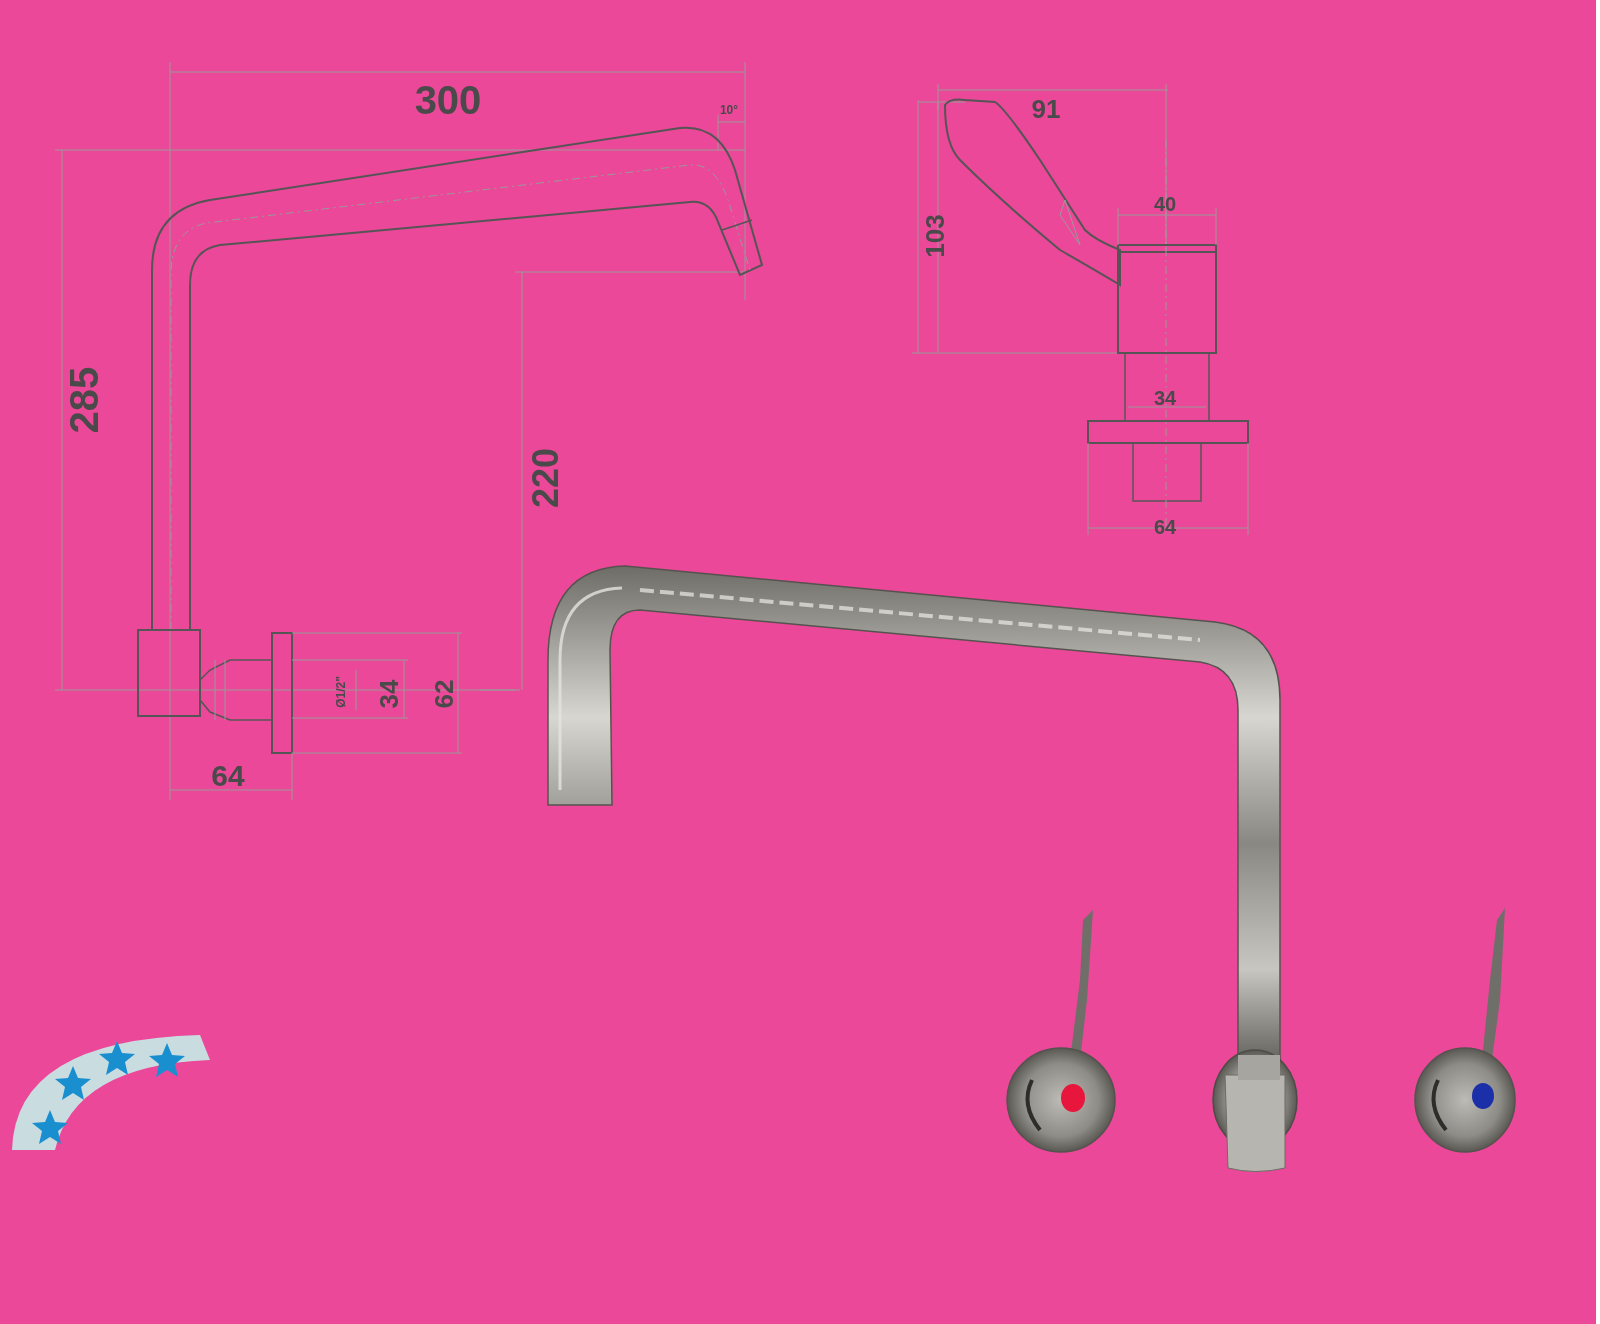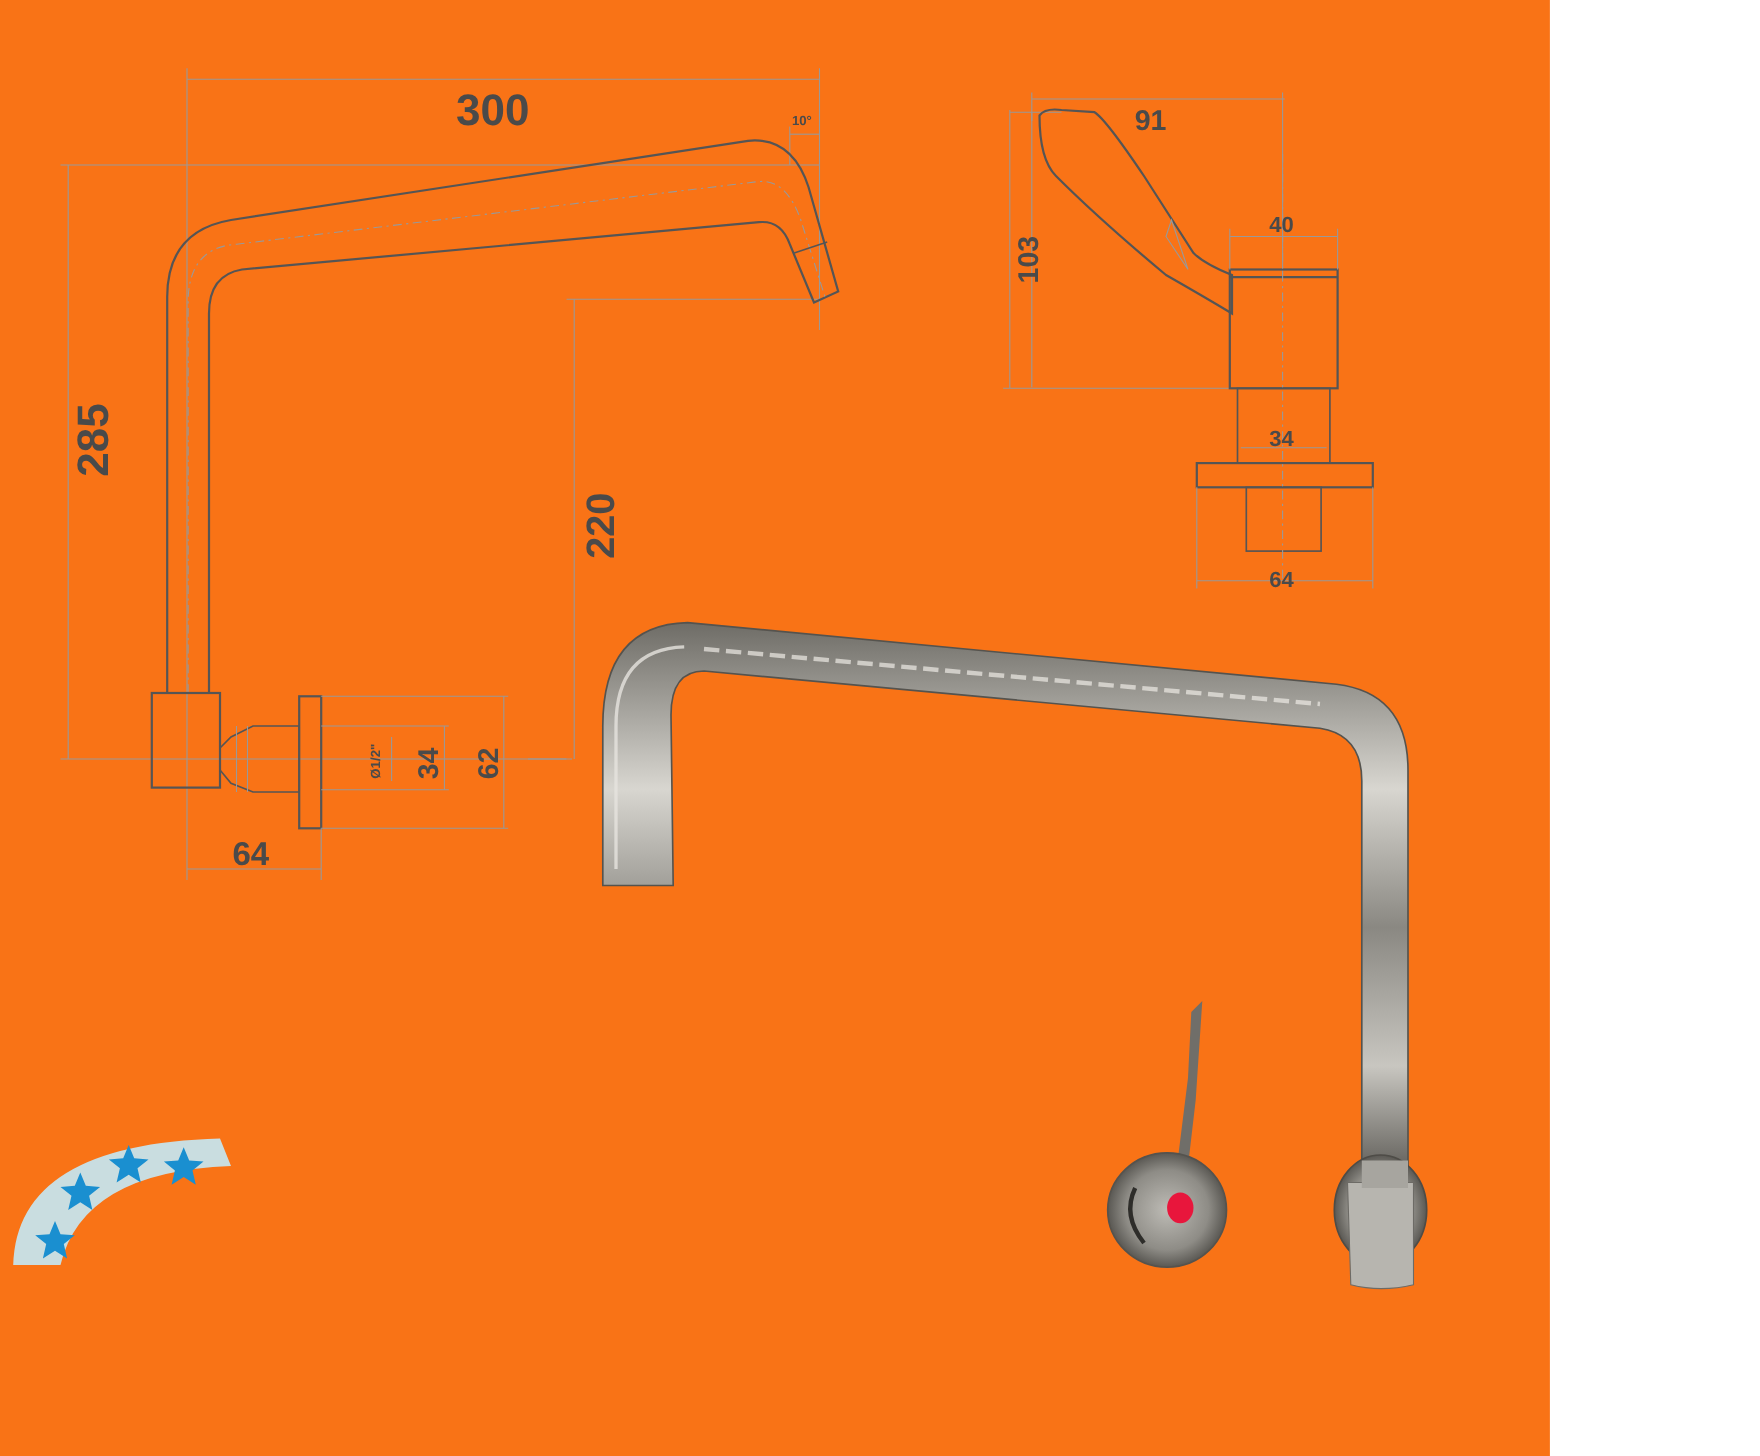--- a/index.html
+++ b/index.html
@@ -1,16 +1,16 @@
 <!DOCTYPE html>
 <html><head>
 <meta charset="utf-8">
 <style>
   html,body{margin:0;padding:0;background:#fff;}
-  #canvas{position:relative;width:1409px;height:1324px;background:#f97316;overflow:hidden;}
+  #canvas{position:relative;width:1596px;height:1324px;background:#ec4899;overflow:hidden;}
   svg{position:absolute;left:0;top:0;}
   .dim-text{font-family:"Liberation Sans",sans-serif;font-weight:bold;fill:#4a4a4a;}
   .line{stroke:#555;fill:none;}
   .thin{stroke:#999;fill:none;stroke-width:1;}
   .dash{stroke:#999;stroke-dasharray:8 4 2 4;fill:none;stroke-width:1;}
 </style>
 </head>
 <body>
 
 <div id="canvas">

